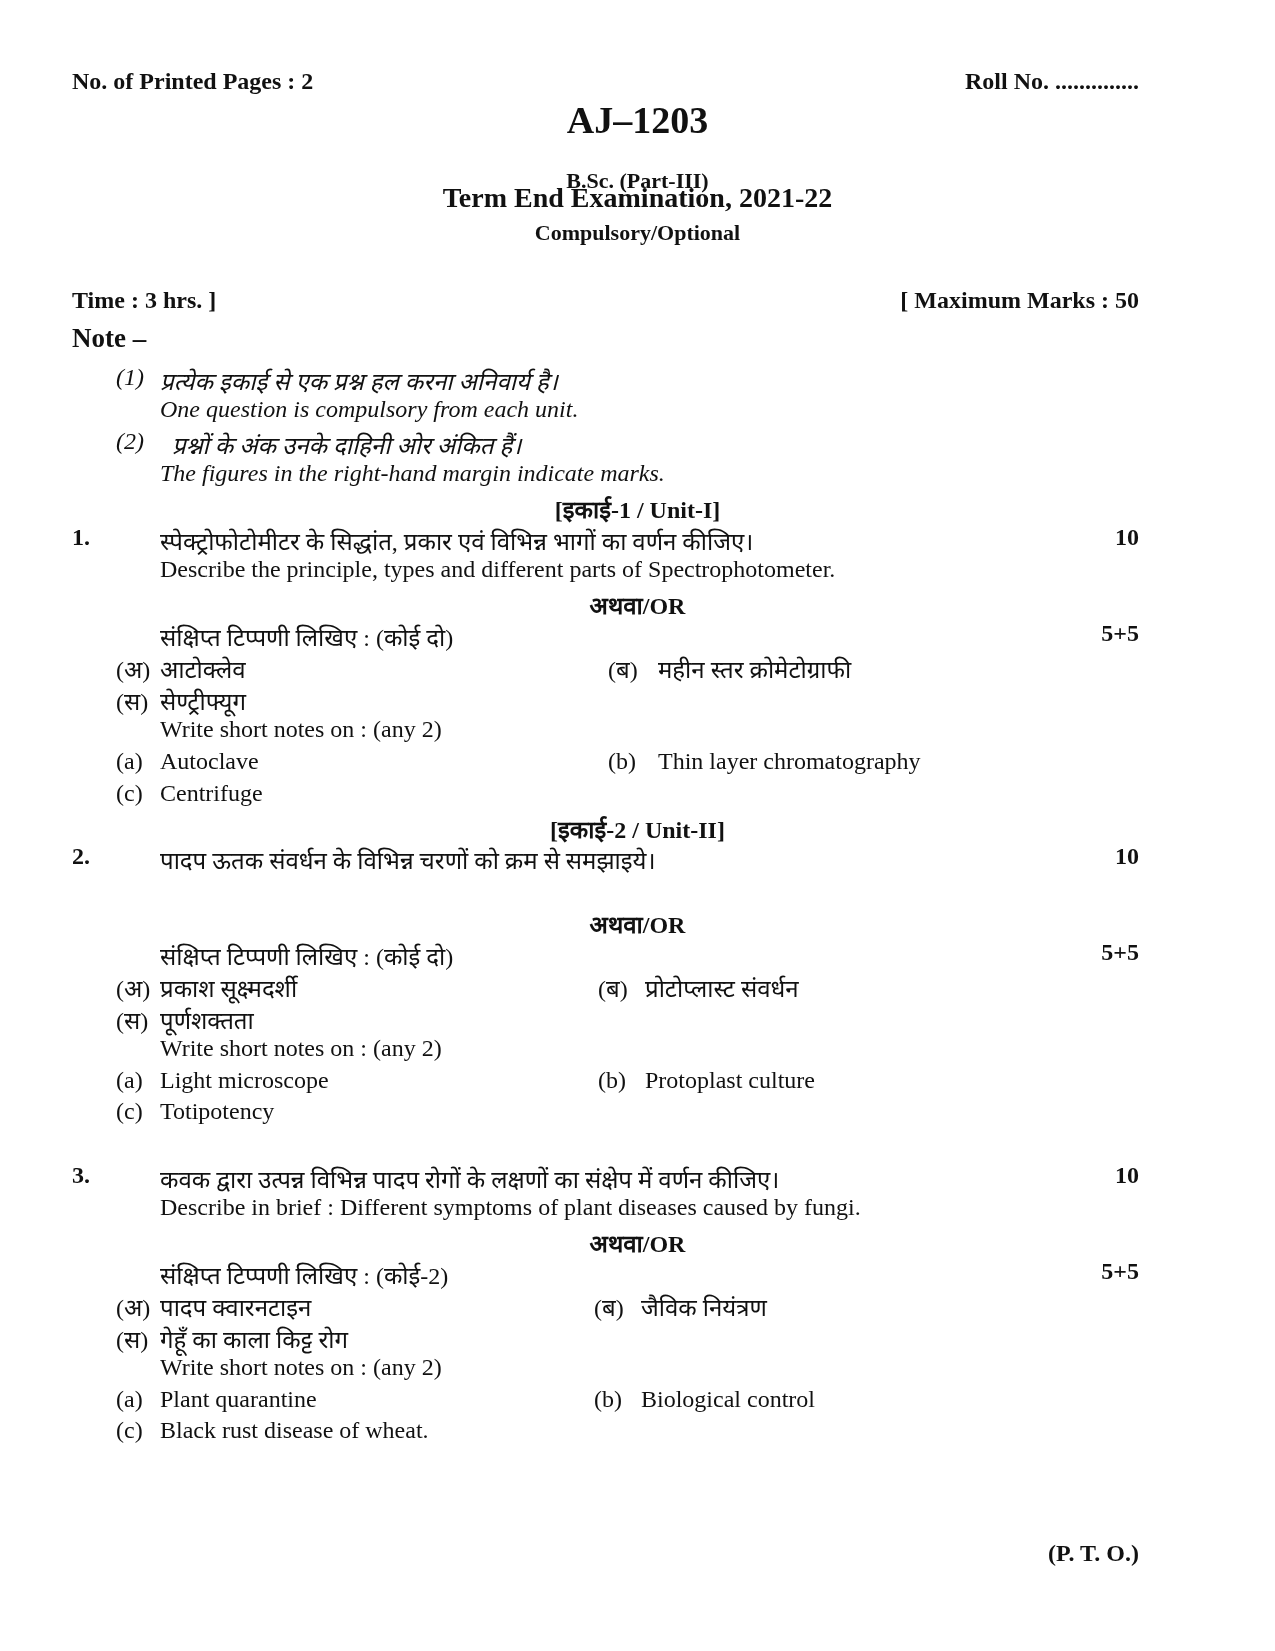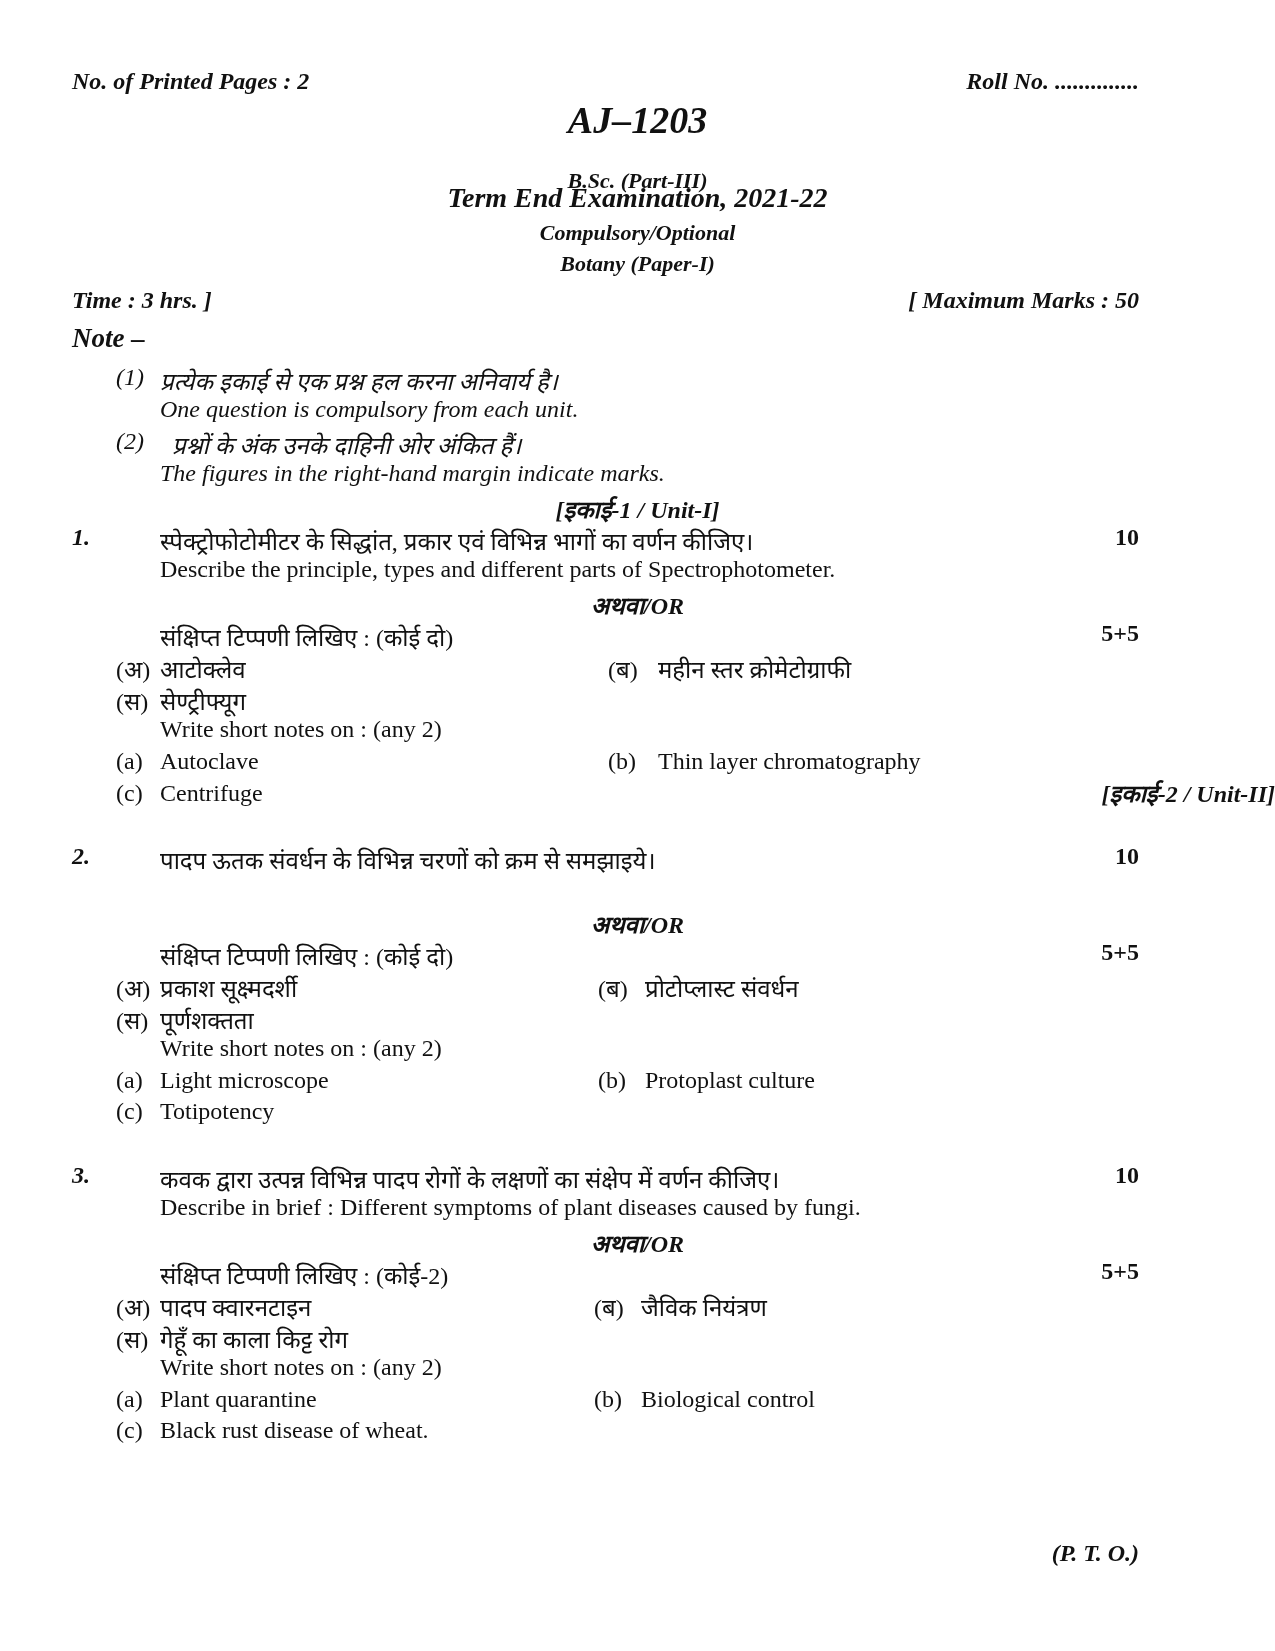--- a/index.html
+++ b/index.html
@@ -1,39 +1,38 @@
 <!DOCTYPE html>
 <html><head>
   <meta charset="utf-8">
   <style>
     html, body { margin: 0; padding: 0; background: #ffffff; }
     body { width: 1275px; height: 1651px; position: relative; font-family: "Liberation Serif", "DejaVu Serif", serif; color: #111; }
     .page { position: absolute; left: 0; top: 0; width: 1275px; height: 1651px; }
     .abs { position: absolute; white-space: nowrap; }
-    .b { font-weight: bold; font-style: italic; }
+    .b { font-weight: bold; }
     .i { font-style: italic; }
     .c { left: 0; width: 1275px; text-align: center; }
     .f22 { font-size: 22px; }
     .f24 { font-size: 24px; }
     .f38 { font-size: 38px; }
     .lbl { position: absolute; white-space: nowrap; font-size: 24px; }
     .mark { position: absolute; white-space: nowrap; font-size: 24px; font-weight: bold; text-align: right; right: 136px; }
   </style>
 </head>
 <body>
 
 <div class="page">
 
   <div class="abs b f24" style="left:72px; top:68px;">No. of Printed Pages : 2</div>
   <div class="abs b f24" style="right:136px; top:68px;">Roll No. ..............</div>
   <div class="abs b f38 c" style="top:98px;">AJ–1203</div>
   <div class="abs b f22 c" style="top:168px;">B.Sc. (Part-III)</div>
   <div class="abs b c" style="top:182px; font-size:28px;">Term End Examination, 2021-22</div>
   <div class="abs b f22 c" style="top:220px;">Compulsory/Optional</div>
-  <div class="abs b f22 c" style="top:251px;">Botany (Paper-I)</div>
 
   <div class="abs b f24" style="left:72px; top:287px;">Time : 3 hrs. ]</div>
   <div class="abs b f24" style="right:136px; top:287px;">[ Maximum Marks : 50</div>
 
   <div class="abs b" style="left:72px; top:323px; font-size:27px;">Note –</div>
   <div class="abs i f24" style="left:116px; top:364px;">(1)</div>
   <div class="abs i f24" style="left:160px; top:364px;">प्रत्येक इकाई से एक प्रश्न हल करना अनिवार्य है।</div>
   <div class="abs i f24" style="left:160px; top:396px;">One question is compulsory from each unit.</div>
   <div class="abs i f24" style="left:116px; top:428px;">(2)</div>
   <div class="abs i f24" style="left:172px; top:428px;">प्रश्नों के अंक उनके दाहिनी ओर अंकित हैं।</div>
@@ -54,21 +53,21 @@
   <div class="lbl" style="left:116px; top:684px;">(स)</div>
   <div class="lbl" style="left:160px; top:684px;">सेण्ट्रीफ्यूग</div>
   <div class="lbl" style="left:160px; top:716px;">Write short notes on : (any 2)</div>
   <div class="lbl" style="left:116px; top:748px;">(a)</div>
   <div class="lbl" style="left:160px; top:748px;">Autoclave</div>
   <div class="lbl" style="left:608px; top:748px;">(b)</div>
   <div class="lbl" style="left:658px; top:748px;">Thin layer chromatography</div>
   <div class="lbl" style="left:116px; top:780px;">(c)</div>
   <div class="lbl" style="left:160px; top:780px;">Centrifuge</div>
 
-  <div class="abs b f24 c" style="top:776px;text-align:right;">[इकाई-2  /  Unit-II]</div>
+  <div class="abs b f24 c" style="top:812px;">[इकाई-2  /  Unit-II]</div>
   <div class="abs b f24" style="left:72px; top:843px;">2.</div>
   <div class="lbl" style="left:160px; top:843px;">पादप ऊतक संवर्धन के विभिन्न चरणों को क्रम से समझाइये।</div>
   <div class="mark" style="top:843px;">10</div>
   <div class="abs b f24 c" style="top:907px;">अथवा/OR</div>
   <div class="lbl" style="left:160px; top:939px;">संक्षिप्त टिप्पणी लिखिए : (कोई दो)</div>
   <div class="mark" style="top:939px;">5+5</div>
   <div class="lbl" style="left:116px; top:971px;">(अ)</div>
   <div class="lbl" style="left:160px; top:971px;">प्रकाश सूक्ष्मदर्शी</div>
   <div class="lbl" style="left:598px; top:971px;">(ब)</div>
   <div class="lbl" style="left:645px; top:971px;">प्रोटोप्लास्ट संवर्धन</div>

